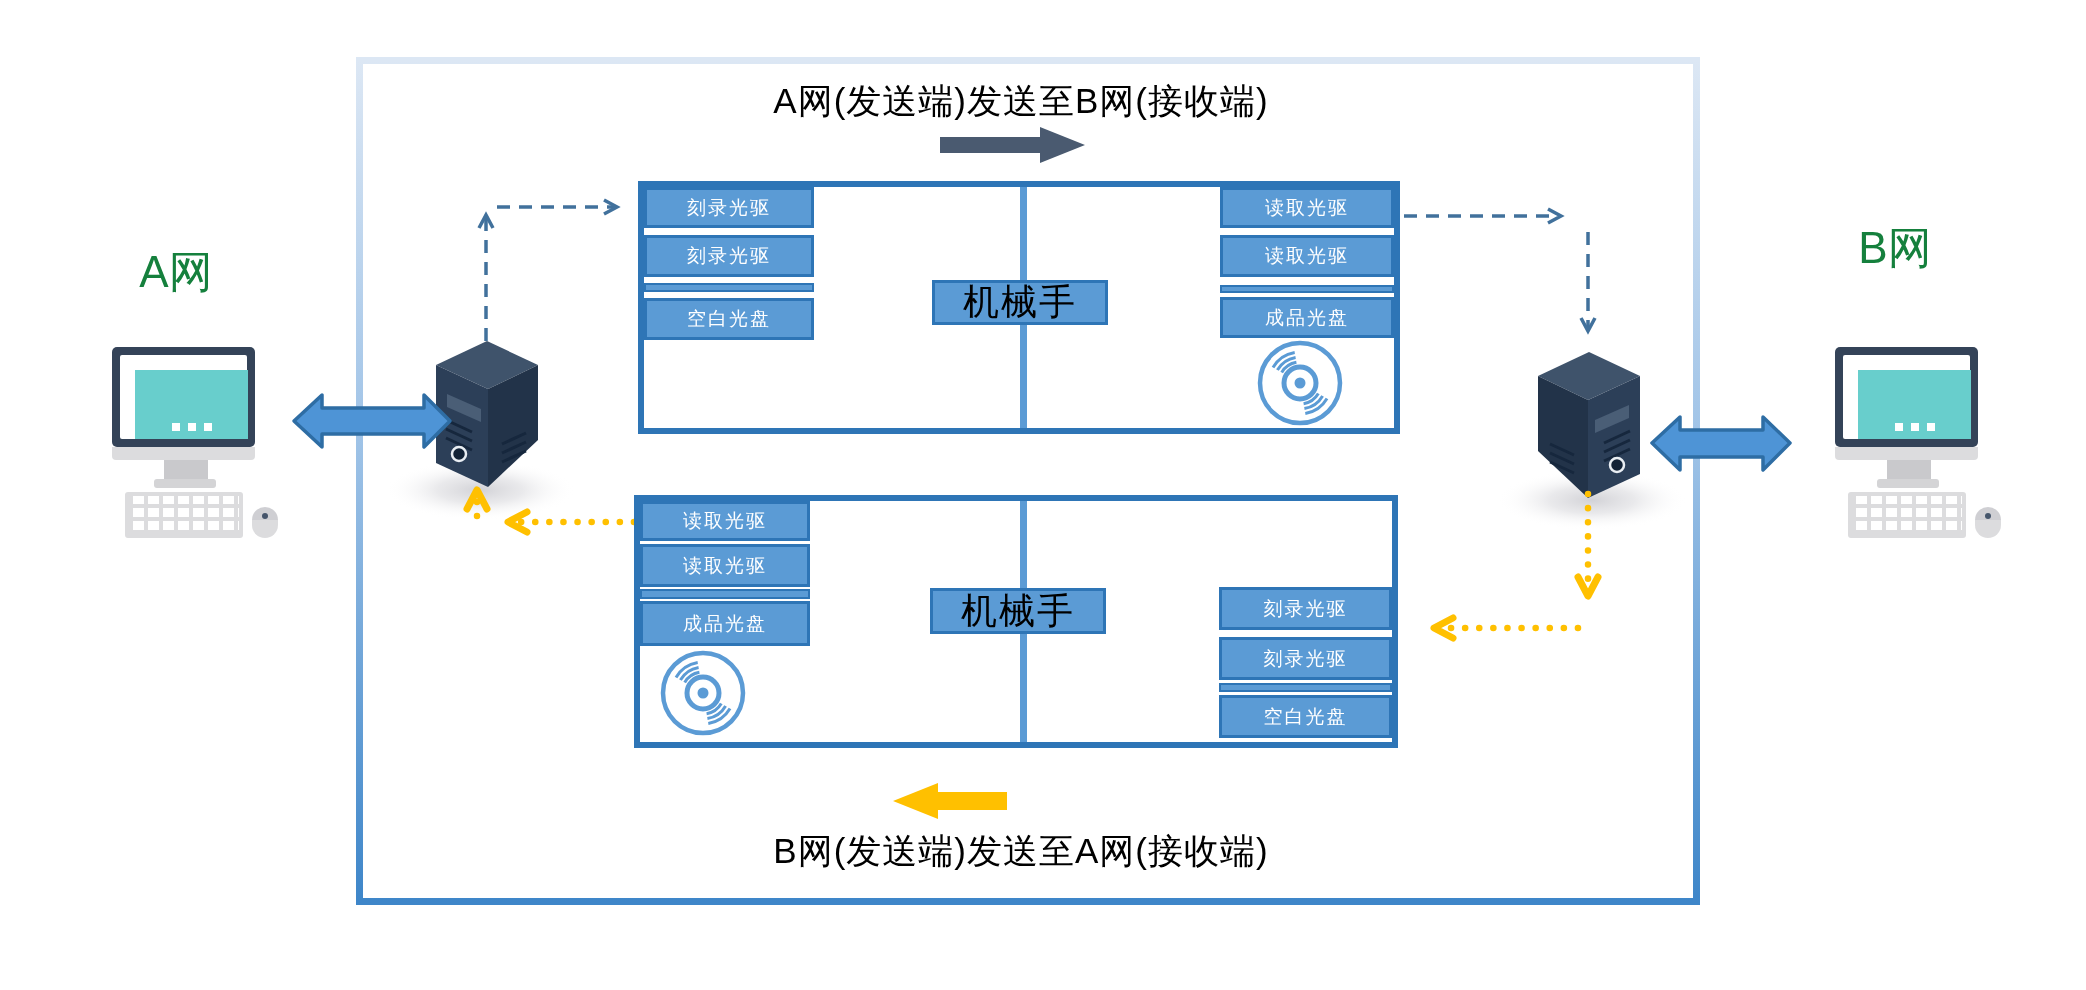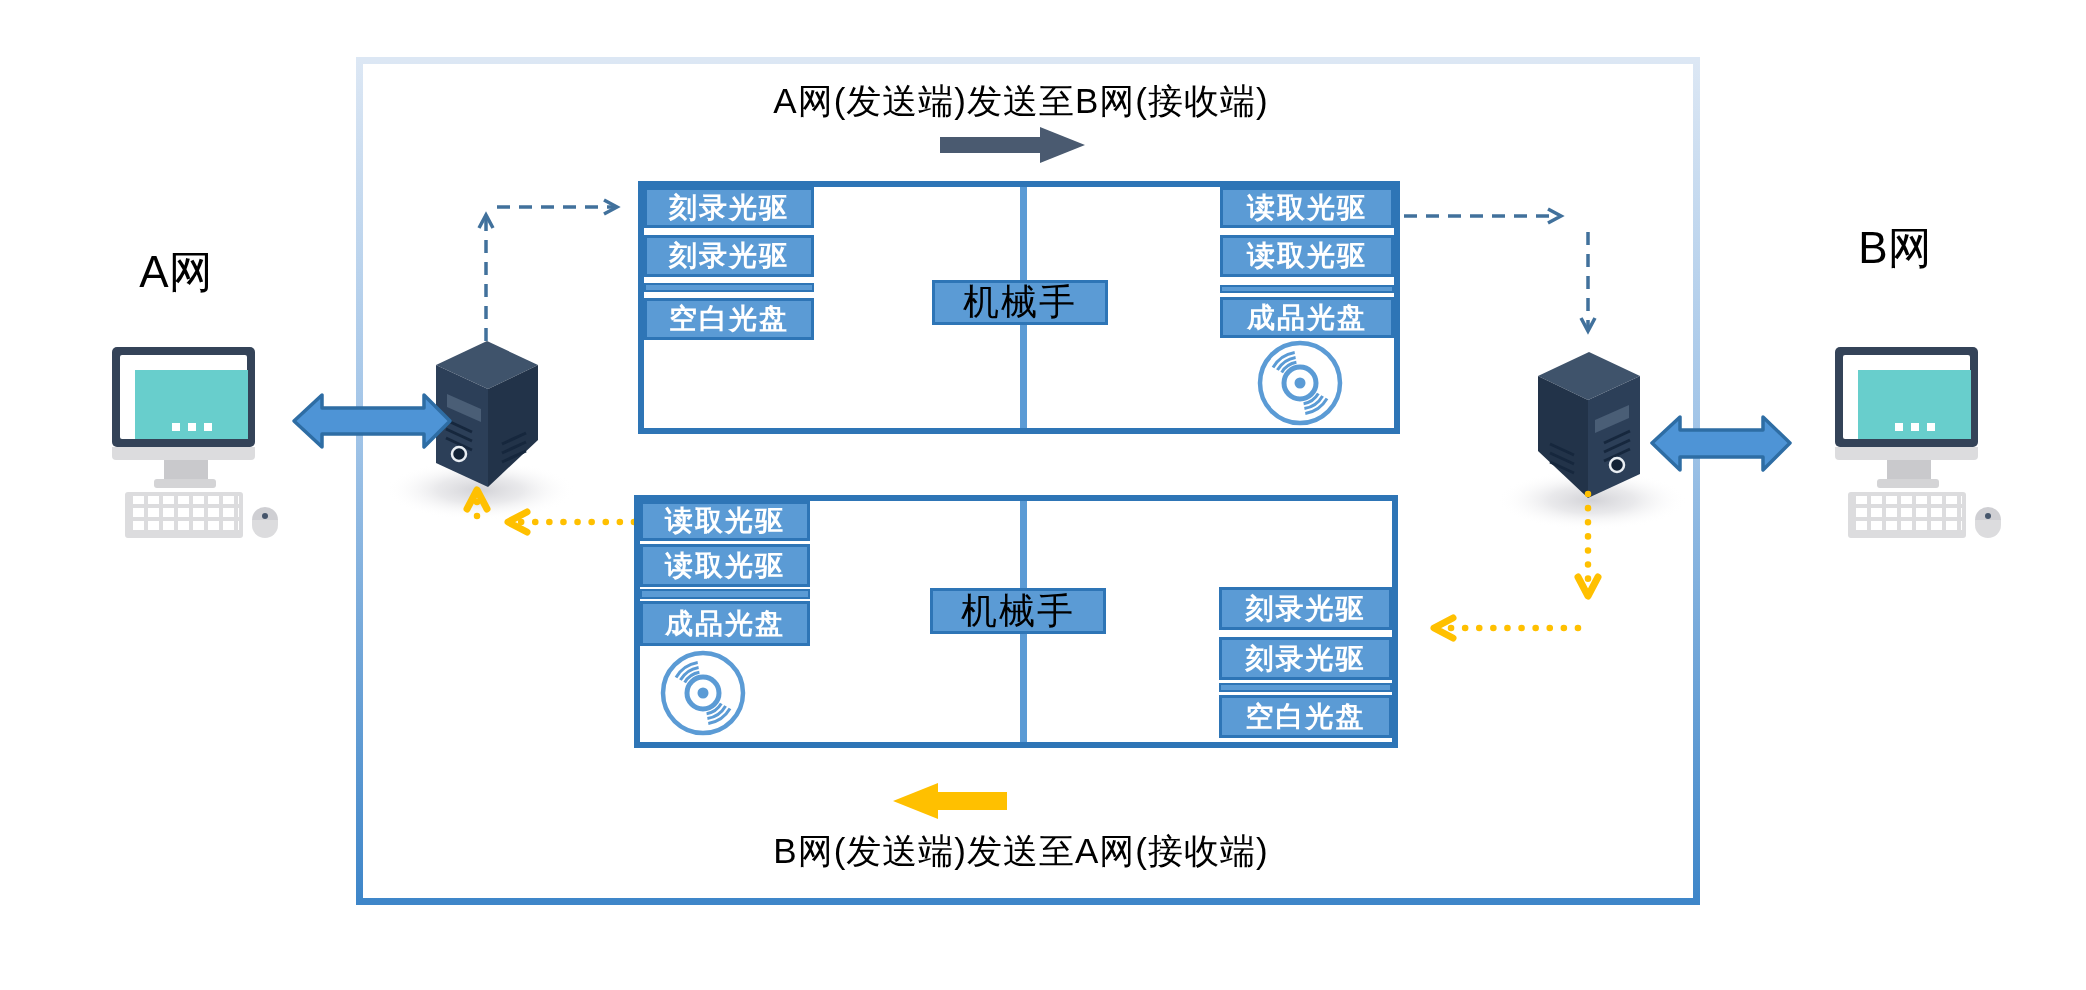--- a/index.html
+++ b/index.html
@@ -5,34 +5,34 @@
   html,body{margin:0;padding:0;background:#ffffff;}
   #canvas{position:relative;width:2086px;height:990px;background:#ffffff;overflow:hidden;
           font-family:"Liberation Sans","DejaVu Sans",sans-serif;}
   #art{position:absolute;left:0;top:0;width:2086px;height:990px;pointer-events:none;}
 
   .flow-title{position:absolute;width:800px;text-align:center;font-size:35px;color:#000;
               letter-spacing:1px;white-space:nowrap;}
   #title-top{left:621px;top:78px;}
   #title-bottom{left:621px;top:828px;}
 
-  .net-label{position:absolute;width:140px;text-align:center;font-size:44px;color:#000000;white-space:nowrap;}
+  .net-label{position:absolute;width:140px;text-align:center;font-size:44px;color:#15803d;white-space:nowrap;}
   #net-a{left:106px;top:243px;}
   #net-b{left:1825px;top:219px;}
 
   
   .chamber{position:absolute;border:6px solid #2E75B6;box-sizing:border-box;background:transparent;}
   #chamber-top{left:638px;top:181px;width:762px;height:253px;}
   #chamber-bottom{left:634px;top:495px;width:764px;height:253px;}
   .divider{position:absolute;top:0;width:7px;height:100%;background:#5B9BD5;}
   #chamber-top .divider{left:376px;}
   #chamber-bottom .divider{left:380px;}
   .slot{position:absolute;background:#5B9BD5;border:3px solid #2E75B6;box-sizing:border-box;
-        color:#fff;font-size:28px;display:flex;align-items:center;justify-content:center;
-        white-space:nowrap;letter-spacing:2px;font-weight:bold;}
+        color:#fff;font-size:19px;display:flex;align-items:center;justify-content:center;
+        white-space:nowrap;letter-spacing:2px;}
   .tray{position:absolute;background:#5B9BD5;border:2px solid #2E75B6;box-sizing:border-box;}
   .arm{position:absolute;background:#5B9BD5;border:3px solid #2E75B6;box-sizing:border-box;
        color:#000000;font-size:36px;display:flex;align-items:center;justify-content:center;letter-spacing:2px;}
   
   #chamber-top .l1{left:0;top:0;width:170px;height:41px;}
   #chamber-top .l2{left:0;top:48px;width:170px;height:42px;}
   #chamber-top .ltray{left:0;top:96px;width:170px;height:9px;}
   #chamber-top .l3{left:0;top:111px;width:170px;height:42px;}
   #chamber-top .r1{right:0;top:0;width:174px;height:41px;}
   #chamber-top .r2{right:0;top:48px;width:174px;height:42px;}

